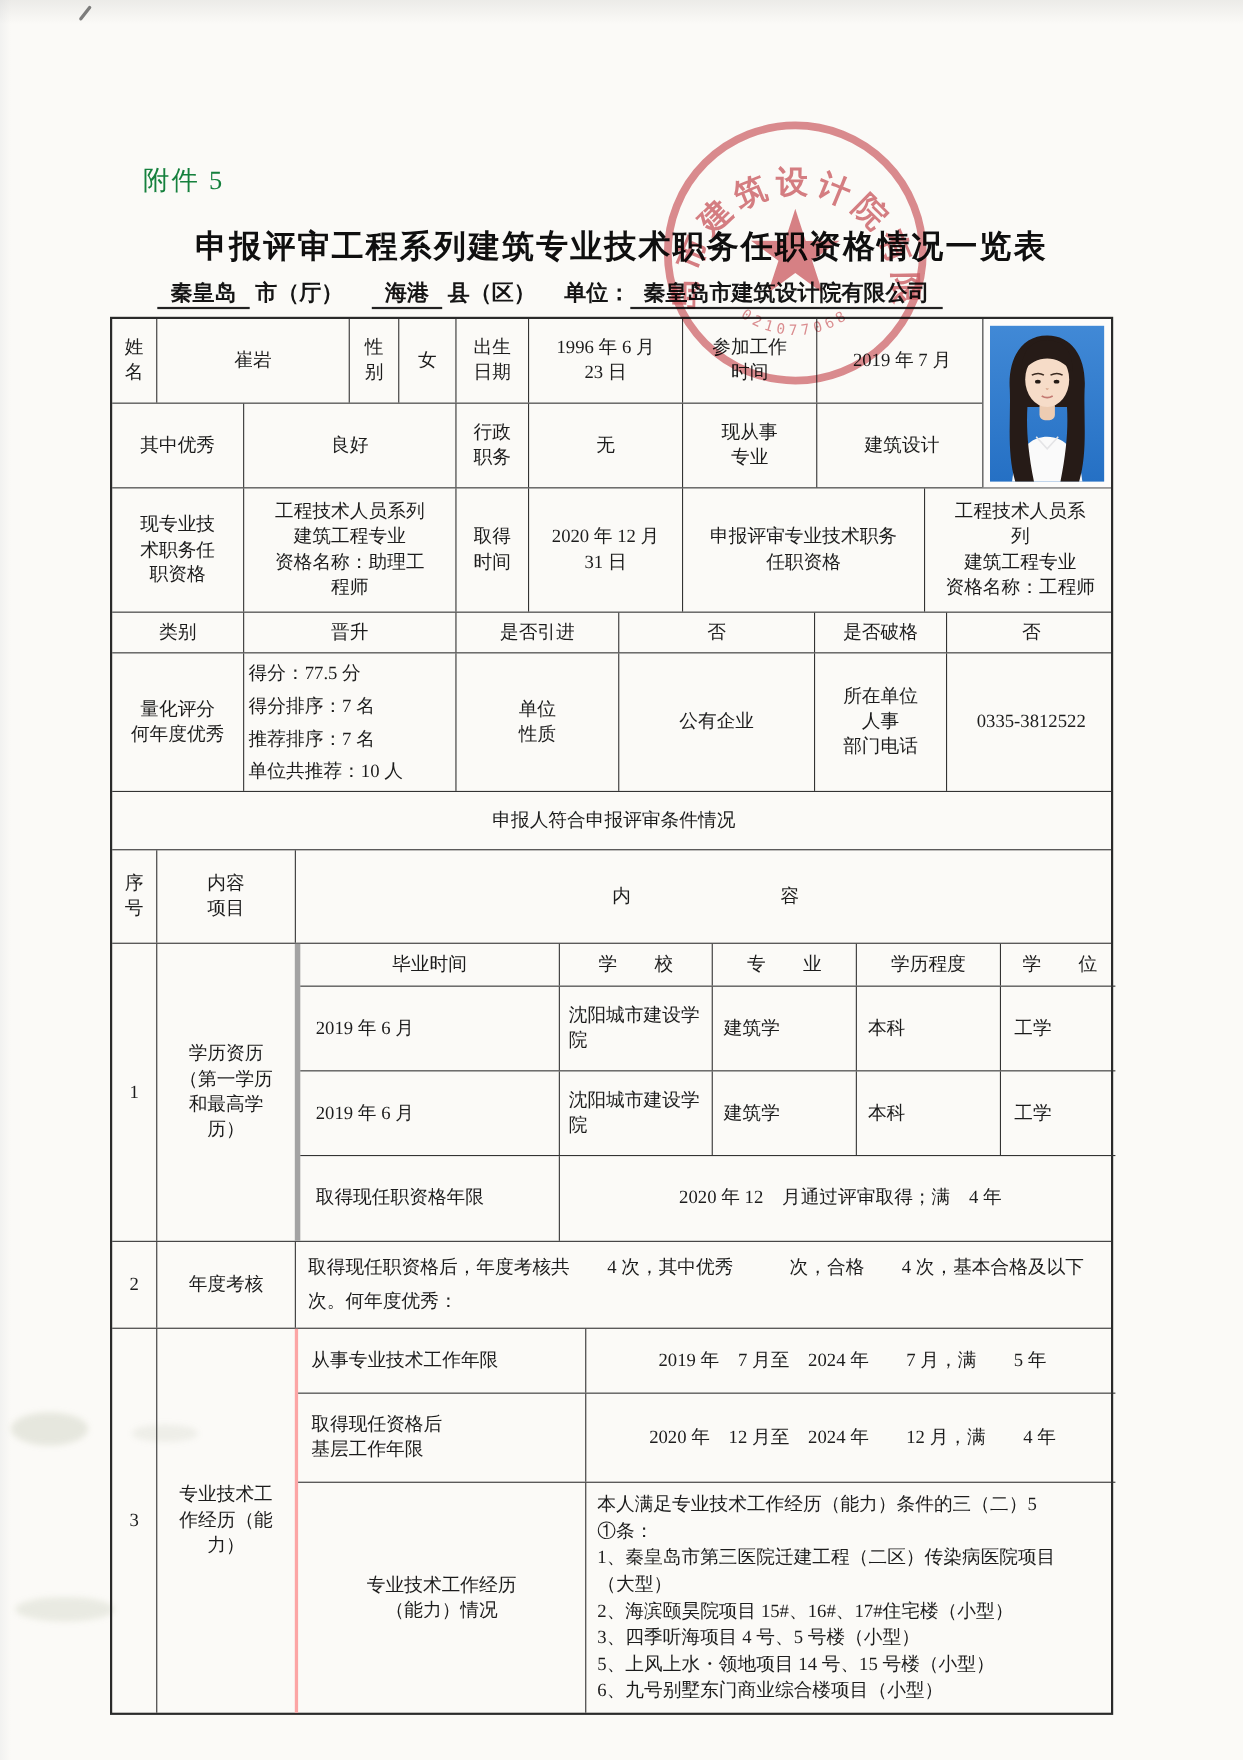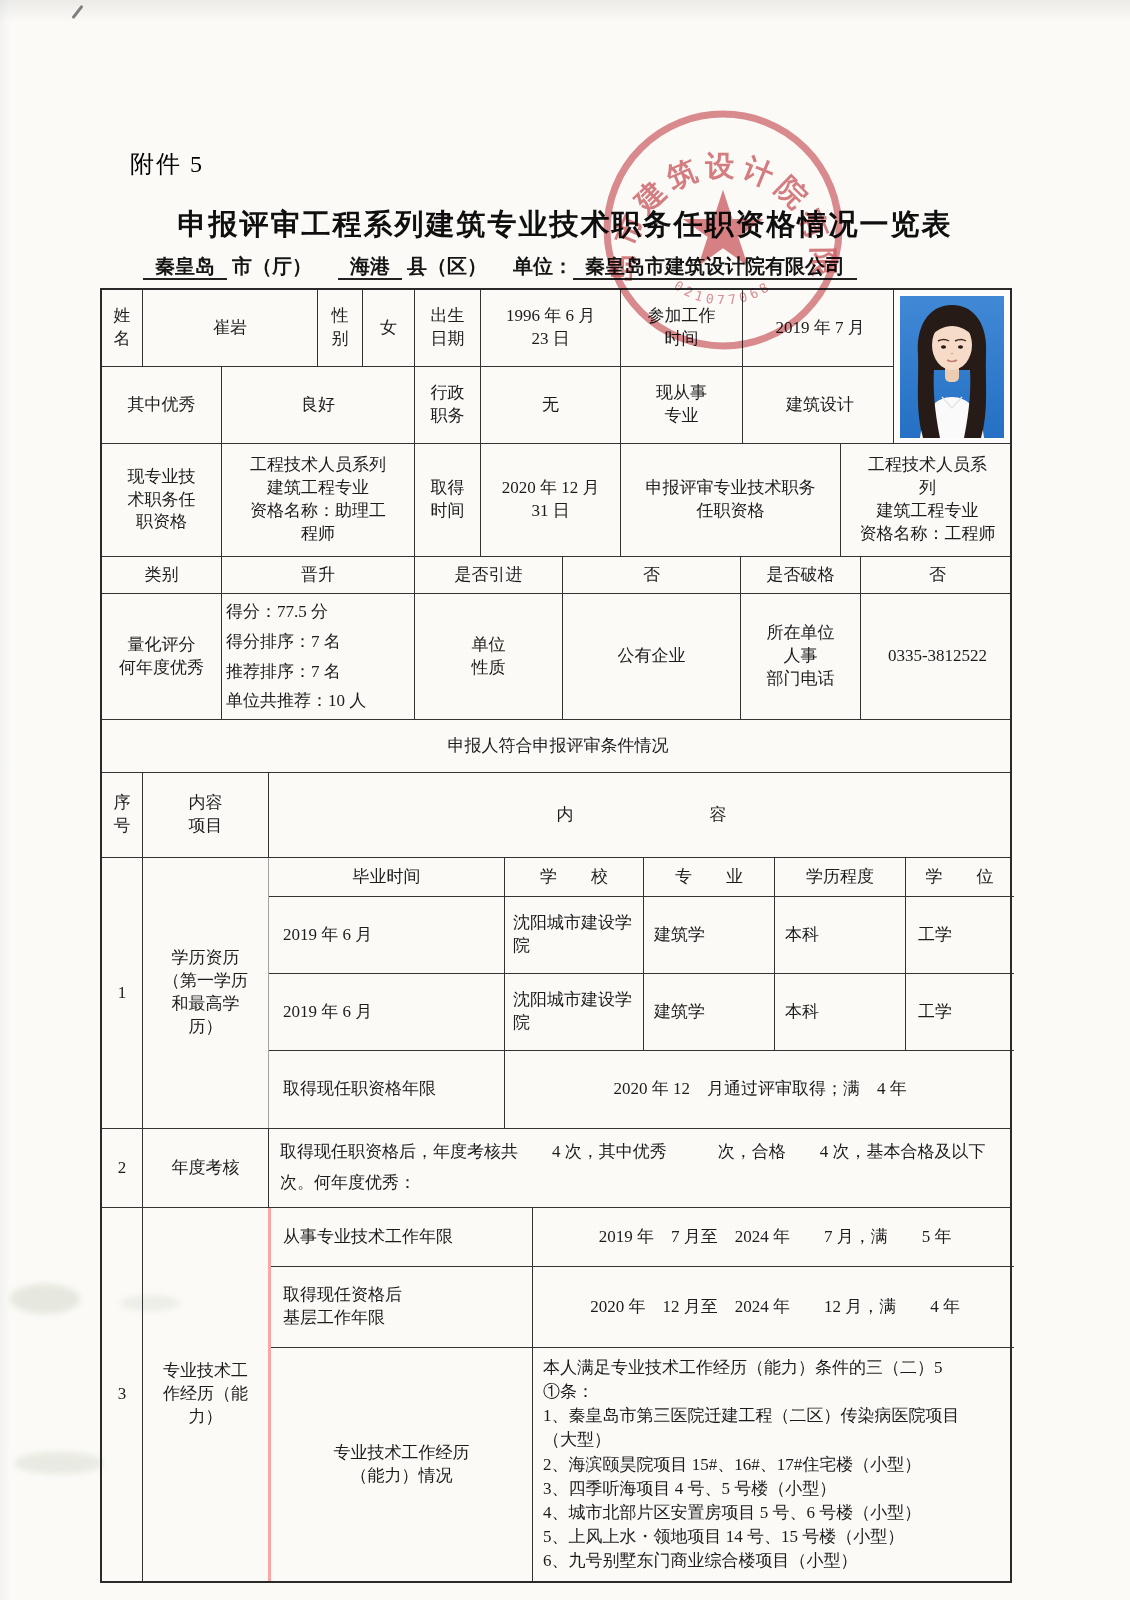--- a/index.html
+++ b/index.html
@@ -19,21 +19,21 @@
     position:absolute;left:76px;top:4px;width:3px;height:16px;
     background:#4a4a4a;transform:rotate(38deg);opacity:.7;border-radius:2px;
   }
   .smudge{position:absolute;border-radius:50%;filter:blur(3px);pointer-events:none;}
   .smudge.s1{left:10px;top:1284px;width:70px;height:30px;background:rgba(125,135,95,.16);}
   .smudge.s2{left:14px;top:1452px;width:90px;height:22px;background:rgba(130,140,100,.14);}
   .smudge.s3{left:120px;top:1295px;width:60px;height:16px;background:rgba(130,140,105,.10);}
 
   .attachment{
     position:absolute;left:130px;top:148px;
-    font-size:24px;letter-spacing:2px;color:#000000;
+    font-size:24px;letter-spacing:2px;color:#15803d;
   }
   .doc-title{
     position:absolute;left:0;top:205px;width:1130px;text-align:center;
     font-family:"Liberation Sans","DejaVu Sans",sans-serif;
     font-weight:bold;font-size:29px;letter-spacing:2px;color:#0f0f0f;
   }
   .subtitle{
     position:absolute;left:143px;top:253px;width:860px;
     font-size:20px;font-weight:bold;color:#151515;white-space:nowrap;
   }
@@ -211,21 +211,21 @@
 项目</div>
     <div class="c hdr-content" style="width:746px">内　　　　　　　　容</div>
   </div>
 
   <div class="row" style="min-height:270px;">
     <div class="c cf" style="width:40px">1</div>
     <div class="c pre" style="width:126px">学历资历
 （第一学历
 和最高学
 历）</div>
-    <div style="width:746px;display:flex;flex-direction:column;box-sizing:border-box;border-left:1px solid #a3a3a3;">
+    <div style="width:746px;display:flex;flex-direction:column;box-sizing:border-box;border-left:5px solid #a3a3a3;">
       <div class="row first" style="min-height:38px;">
         <div class="c cf" style="width:235px">毕业时间</div>
         <div class="c" style="width:139px">学　　校</div>
         <div class="c" style="width:131px">专　　业</div>
         <div class="c" style="width:131px">学历程度</div>
         <div class="c" style="width:108px">学　　位</div>
       </div>
       <div class="row" style="min-height:76px;">
         <div class="c cf left" style="width:235px;padding-left:14px">2019 年 6 月</div>
         <div class="c left" style="width:139px;padding-left:8px">沈阳城市建设学院</div>
@@ -271,21 +271,20 @@
       <div class="row" style="min-height:186px;flex:1;">
         <div class="c cf pre" style="width:261px">专业技术工作经历
 （能力）情况</div>
         <div class="c exp-list" style="width:485px;align-items:flex-start">
           <div>本人满足专业技术工作经历（能力）条件的三（二）5</div>
           <div>①条：</div>
           <div>1、秦皇岛市第三医院迁建工程（二区）传染病医院项目</div>
           <div>（大型）</div>
           <div>2、海滨颐昊院项目 15#、16#、17#住宅楼（小型）</div>
           <div>3、四季听海项目 4 号、5 号楼（小型）</div>
-          <div>4、城市北部片区安置房项目 5 号、6 号楼（小型）</div>
           <div>5、上风上水・领地项目 14 号、15 号楼（小型）</div>
           <div>6、九号别墅东门商业综合楼项目（小型）</div>
         </div>
       </div>
     </div>
   </div>
 
 </div>
 
 <div class="stamp">

